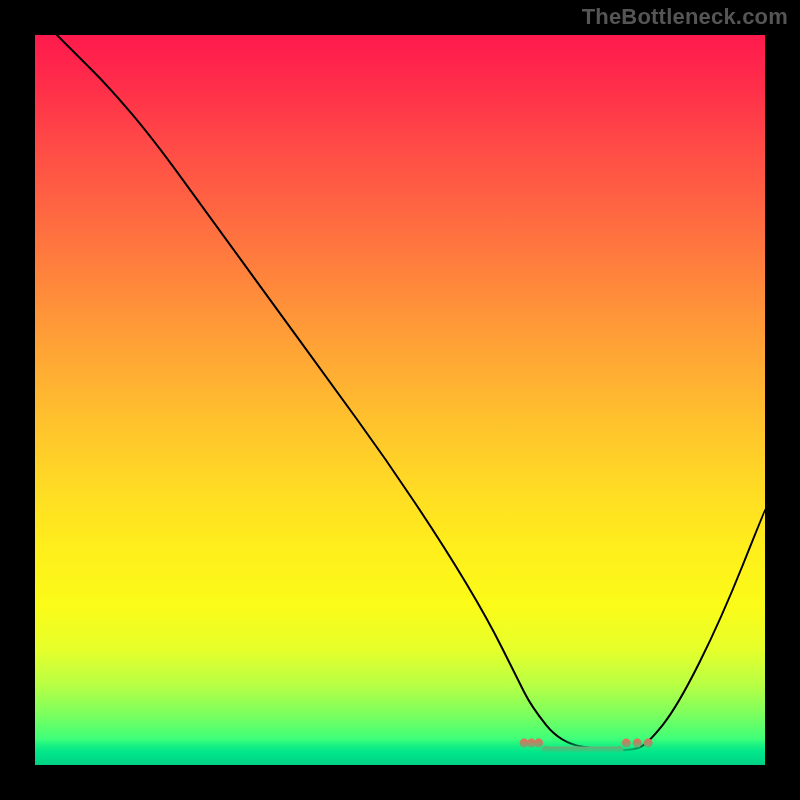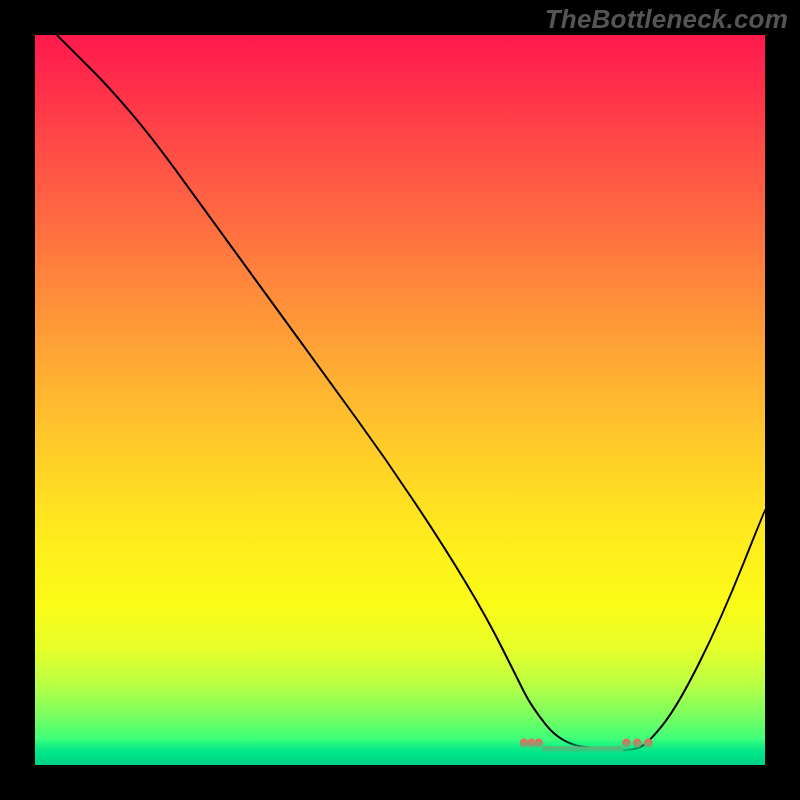--- a/index.html
+++ b/index.html
@@ -15,25 +15,24 @@
     position: relative;
     width: 800px;
     height: 800px;
     background: #000;
   }
   .watermark {
     position: absolute;
     top: 4px;
     right: 12px;
     color: #555;
-    font-size: 26px;
+    font-size: 22px;
     font-weight: 600;
     letter-spacing: 0.2px;
     user-select: none;
-    font-style: italic;
   }
   .plot {
     position: absolute;
     left: 35px;
     top: 35px;
     width: 730px;
     height: 730px;
     overflow: hidden;
   }
   .gradient {

